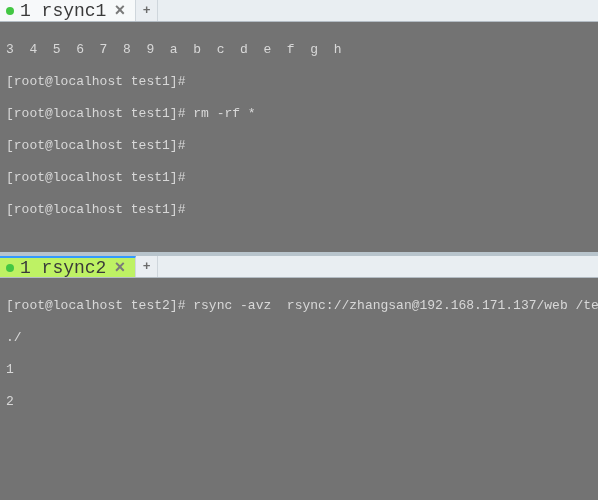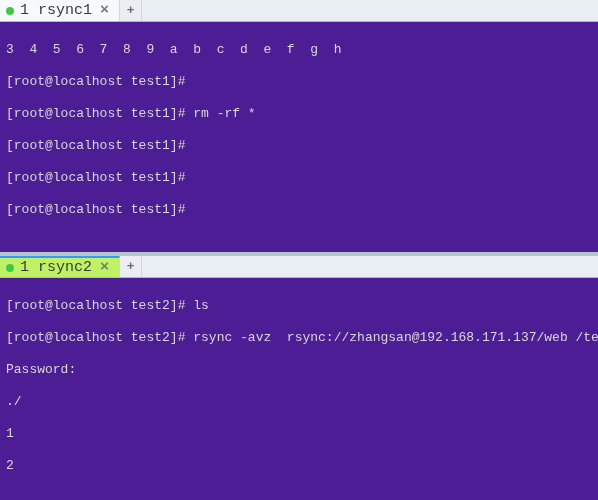--- a/index.html
+++ b/index.html
@@ -21,21 +21,21 @@
     display: flex;
     align-items: stretch;
     border-bottom: 1px solid #b3bcc4;
   }
   .tab {
     display: flex;
     align-items: center;
     padding: 0 8px 0 6px;
     background: #f7f9fa;
     color: #3a3a3a;
-    font-size: 15px;
+    font-size: 18px;
     gap: 6px;
     border-right: 1px solid #cfd6dc;
     cursor: pointer;
   }
   .tab.active2 {
     background: #bef264;
     border-top: 2px solid #3399ff;
   }
   .tab .dot {
     width: 8px; height: 8px; border-radius: 50%;
@@ -52,21 +52,21 @@
     align-items: center;
     width: 22px;
     justify-content: center;
     color: #6b6b6b;
     font-weight: bold;
     border-right: 1px solid #cfd6dc;
     background: #eaeef2;
     cursor: pointer;
   }
   .term {
-    background: #4c1d95;
+    background: #737373;
     color: #d8d8d8;
     padding: 4px 6px;
     line-height: 16px;
     white-space: pre;
     font-size: 13px;
     position: relative;
     overflow: hidden;
   }
   .term .line { height: 16px; }
   .pane-top .term { height: 230px; }
@@ -107,23 +107,21 @@
 <div class="pane pane-bottom">
   <div class="tabbar">
     <div class="tab active2">
       <span class="dot"></span>
       <span>1 rsync2</span>
       <span class="close">×</span>
     </div>
     <div class="newtab">+</div>
   </div>
   <div class="term">
-<div class="line"><span>[root@localhost test2]#</span> <span>ls</span></div>
 <div class="line"><span>[root@localhost test2]#</span> <span>rsync -avz  rsync://zhangsan@192.168.171.137/web /test2</span></div>
-<div class="line">Password:</div>
 <div class="line">./</div>
 <div class="line">1</div>
 <div class="line">2</div>
 
 
 
 
 
 
 

